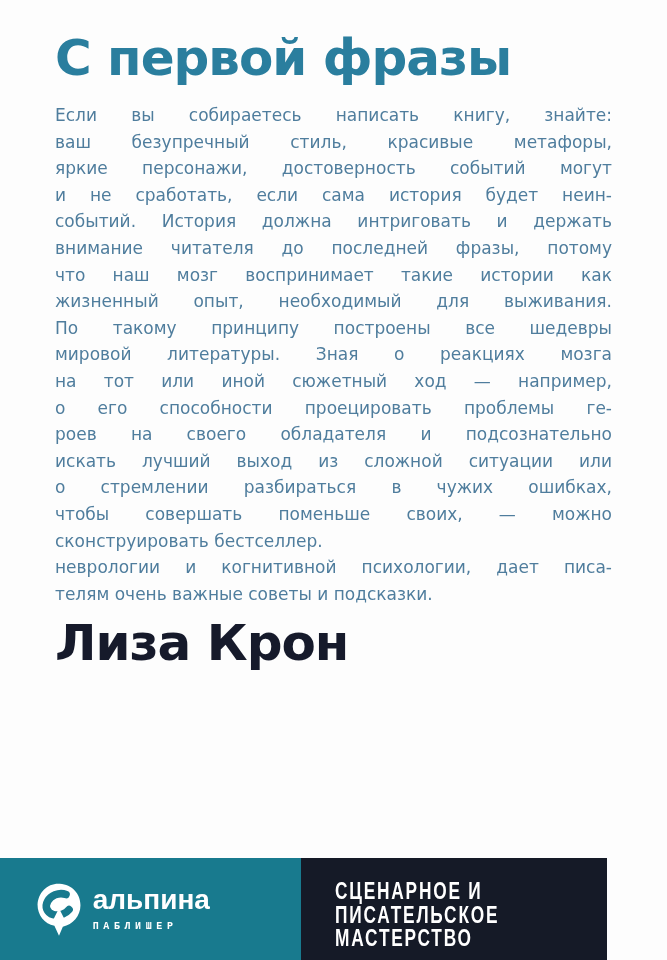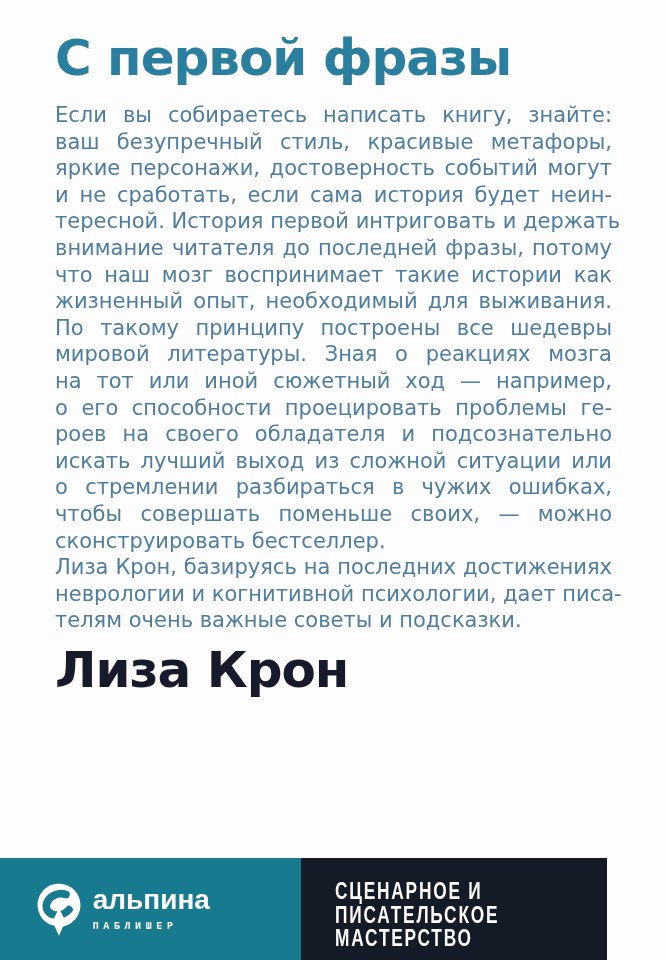--- a/index.html
+++ b/index.html
@@ -34,21 +34,21 @@
     font-weight:bold;
     line-height:46px;
     letter-spacing:-1px;
     white-space:pre-line;
     margin-top:7px;
   }
   .annotation{
     margin-top:15px;
     width:557px;
     color:var(--c-body);
-    font-size:21px;
+    font-size:17px;
     line-height:26.6px;
   }
   .ann-line{
     text-align:justify;
     text-align-last:justify;
     white-space:nowrap;
   }
   .ann-line.flush{
     text-align-last:left;
   }
@@ -118,34 +118,33 @@
 <body>
 
 <div class="cover">
   <div class="content">
     <h1 class="title">С первой фразы</h1>
     <div class="annotation">
         <div class="ann-line">Если вы собираетесь написать книгу, знайте:</div>
         <div class="ann-line">ваш безупречный стиль, красивые метафоры,</div>
         <div class="ann-line">яркие персонажи, достоверность событий могут</div>
         <div class="ann-line">и не сработать, если сама история будет неин-</div>
-        <div class="ann-line">тересной. История первой интриговать и держать</div>
+        <div class="ann-line">событий. История должна интриговать и держать</div>
         <div class="ann-line">внимание читателя до последней фразы, потому</div>
         <div class="ann-line">что наш мозг воспринимает такие истории как</div>
         <div class="ann-line">жизненный опыт, необходимый для выживания.</div>
         <div class="ann-line">По такому принципу построены все шедевры</div>
         <div class="ann-line">мировой литературы. Зная о реакциях мозга</div>
         <div class="ann-line">на тот или иной сюжетный ход — например,</div>
         <div class="ann-line">о его способности проецировать проблемы ге-</div>
         <div class="ann-line">роев на своего обладателя и подсознательно</div>
         <div class="ann-line">искать лучший выход из сложной ситуации или</div>
         <div class="ann-line">о стремлении разбираться в чужих ошибках,</div>
         <div class="ann-line">чтобы совершать поменьше своих, — можно</div>
         <div class="ann-line flush">сконструировать бестселлер.</div>
-        <div class="ann-line">Лиза Крон, базируясь на последних достижениях</div>
         <div class="ann-line">неврологии и когнитивной психологии, дает писа-</div>
         <div class="ann-line flush">телям очень важные советы и подсказки.</div>
       </div>
     <div class="author">Лиза Крон</div>
   </div>
 
   <div class="footer">
     <div class="publisher-band">
       <div class="logo">
         <svg class="logo-mark" viewBox="0 0 60 78" xmlns="http://www.w3.org/2000/svg">

